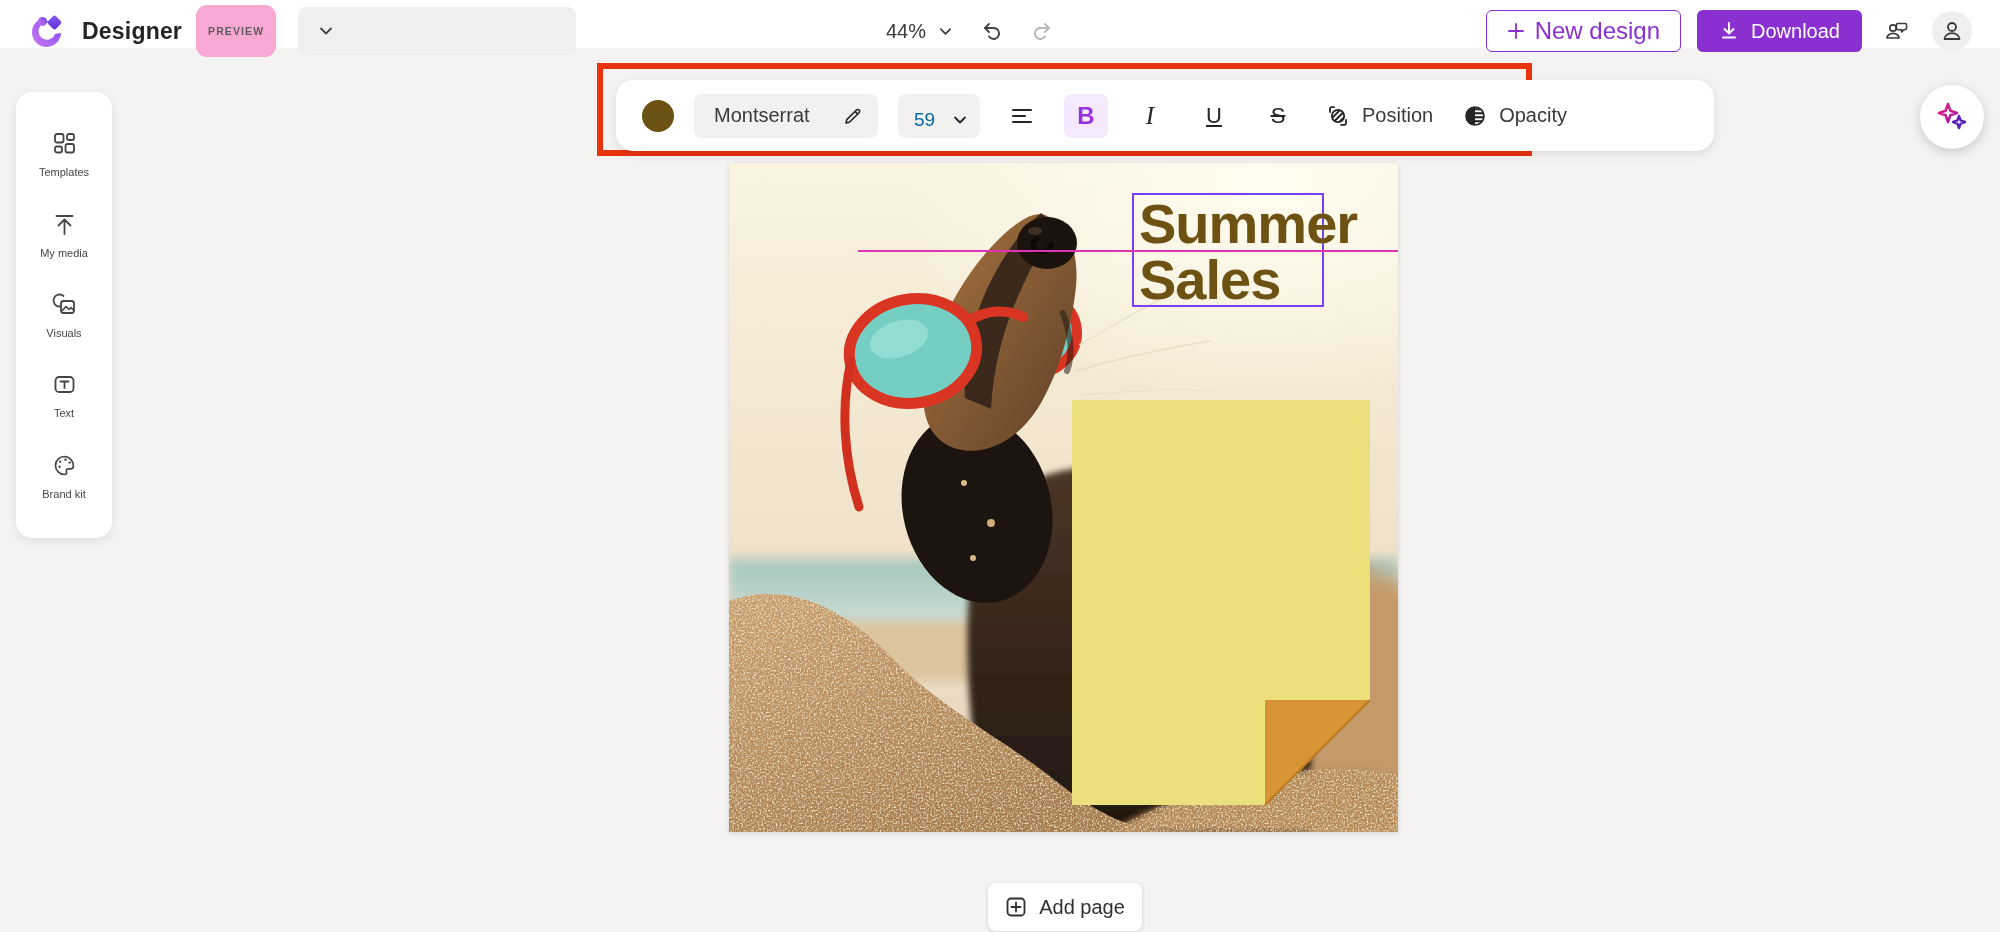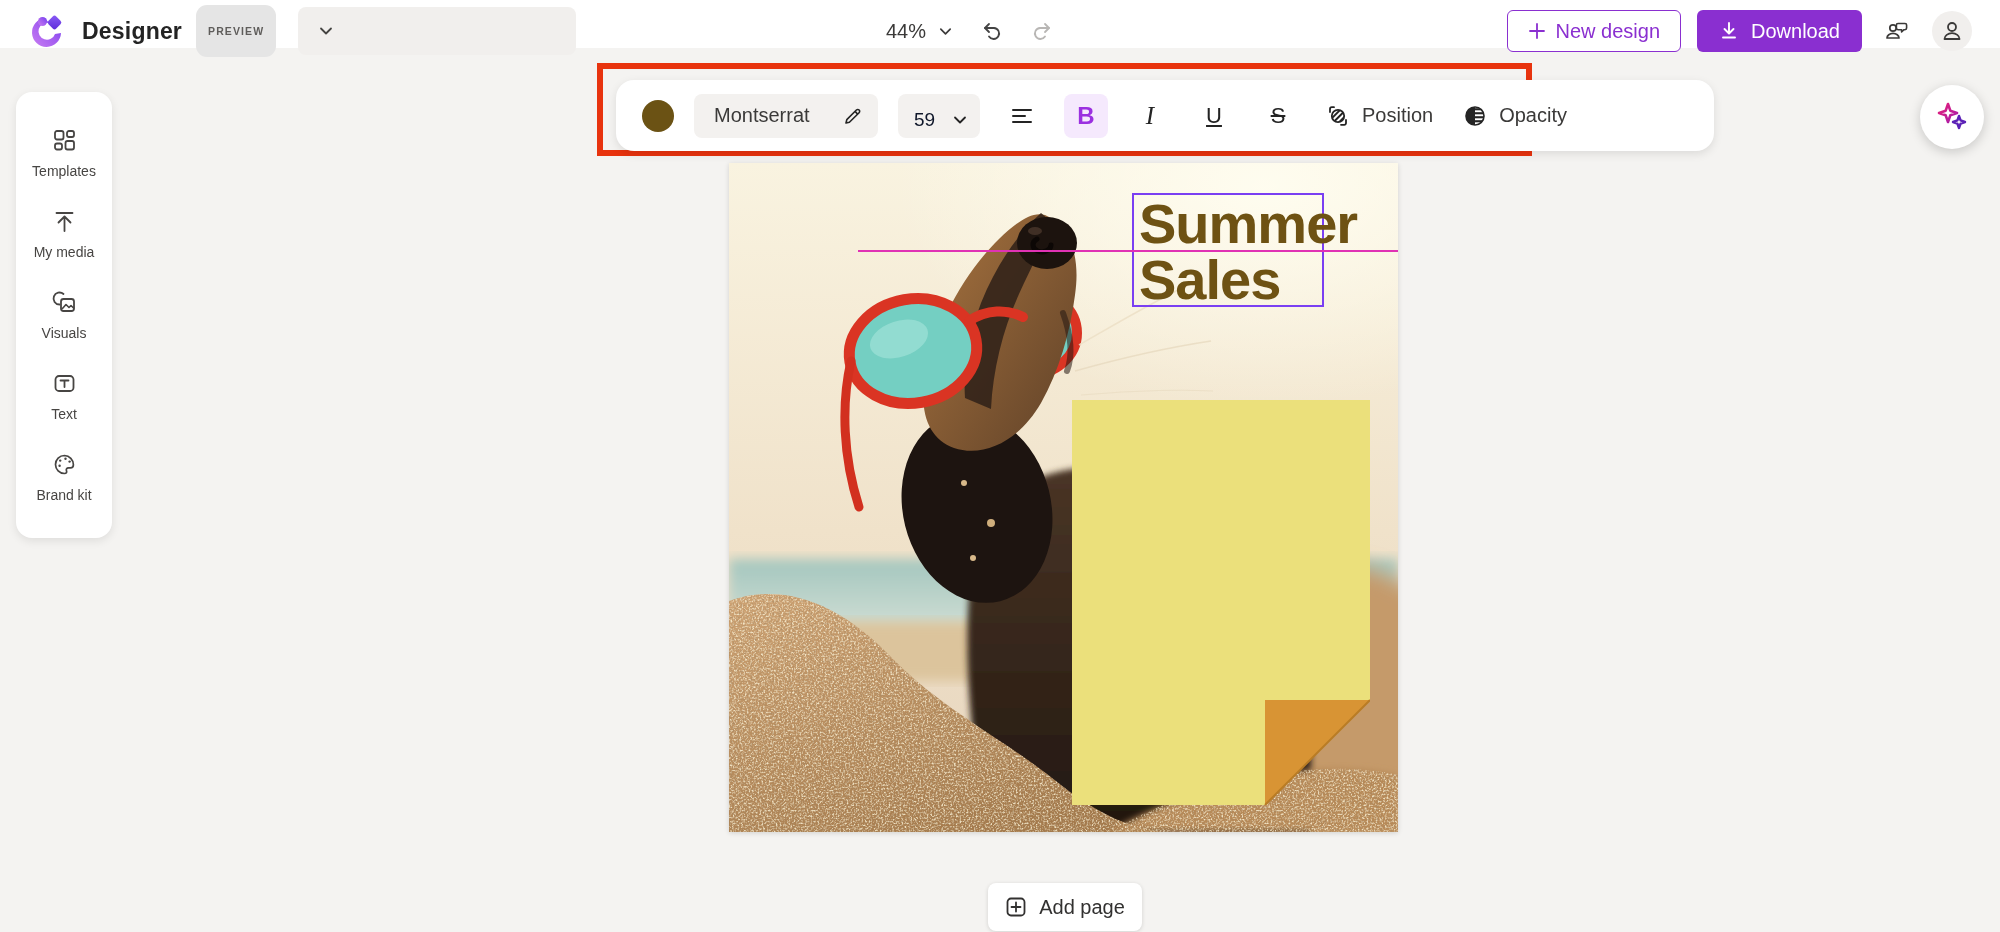--- a/index.html
+++ b/index.html
@@ -5,43 +5,43 @@
   * { margin:0; padding:0; box-sizing:border-box; }
   html,body { width:2000px; height:932px; overflow:hidden; }
   body { font-family:"Liberation Sans", sans-serif; background:#f4f3f1; position:relative; color:#3b3a39; }
 
   
   .header { position:absolute; left:0; top:0; width:2000px; height:48px; background:#ffffff; z-index:30; }
   .hgroup { position:absolute; top:0; height:62px; display:flex; align-items:center; }
   .h-left { left:28px; gap:14px; }
   .logo { width:40px; height:40px; position:relative; }
   .app-title { font-size:23px; font-weight:bold; color:#242424; letter-spacing:.2px; }
-  .preview-badge { background:#e5e5e5; color:#5f5d5b; font-size:10.5px; font-weight:bold; letter-spacing:1.1px; padding:20px 12px; border-radius:11px; }
+  .preview-badge { background:#f9a8d4; color:#5f5d5b; font-size:10.5px; font-weight:bold; letter-spacing:1.1px; padding:20px 12px; border-radius:11px; }
   .title-dropdown { margin-left:8px; background:#f1efed; border-radius:8px; height:48px; display:flex; align-items:center; gap:22px; padding:0 18px 0 20px; cursor:pointer; font-size:20px; color:#454442; width:278px; justify-content:space-between; }
   .h-center { left:878px; gap:12px; }
   .zoom-ctl { display:flex; align-items:center; gap:12px; padding:6px 8px; border-radius:6px; cursor:pointer; font-size:20px; color:#3b3a39; }
   .icon-btn { width:38px; height:38px; display:flex; align-items:center; justify-content:center; border-radius:6px; cursor:pointer; background:transparent; border:none; }
   .h-right { right:28px; gap:16px; }
-  .btn-outline { display:flex; align-items:center; gap:10px; height:42px; padding:0 20px; border:1.5px solid #8a2fd0; border-radius:6px; background:#fff; color:#8a2fd0; font-size:20px; cursor:pointer; }
+  .btn-outline { display:flex; align-items:center; gap:10px; height:42px; padding:0 20px; border:1.5px solid #8a2fd0; border-radius:6px; background:#fff; color:#8a2fd0; font-size:24px; cursor:pointer; }
   .btn-primary { display:flex; align-items:center; gap:12px; height:42px; padding:0 22px; border:none; border-radius:6px; background:#8a2fd0; color:#fff; font-size:20px; cursor:pointer; }
   .avatar-circle { width:40px; height:40px; border-radius:50%; background:#f1efed; display:flex; align-items:center; justify-content:center; cursor:pointer; }
 
   
   .sidebar { position:absolute; left:16px; top:92px; width:96px; height:446px; background:#fff; border-radius:16px; box-shadow:0 3px 10px rgba(0,0,0,.09); z-index:20; display:flex; flex-direction:column; justify-content:space-evenly; align-items:center; padding:6px 0; }
   .side-item { display:flex; flex-direction:column; align-items:center; gap:9px; cursor:pointer; width:86px; }
-  .side-item .lbl { font-size:14px; color:#474543; }
+  .side-item .lbl { font-size:11px; color:#474543; }
   .side-item svg { display:block; }
 
   
   .red-highlight { position:absolute; left:597px; top:63px; width:935px; height:93px; border:6px solid #e8330e; z-index:25; }
   .text-toolbar { position:absolute; left:13px; top:11px; width:1098px; height:71px; background:#fff; border-radius:18px; box-shadow:0 3px 10px rgba(0,0,0,.10); display:flex; align-items:center; gap:20px; padding:0 26px; }
   .color-swatch { width:32px; height:32px; border-radius:50%; cursor:pointer; flex:none; }
   .pill { background:#f3f1ef; border-radius:8px; height:44px; display:flex; align-items:center; cursor:pointer; }
   .font-pill { width:184px; padding:0 14px 0 20px; justify-content:space-between; font-size:20px; color:#3b3a39; }
-  .size-pill { width:82px; padding:8px 12px 0 16px; justify-content:space-between; font-size:19px; color:#0f172a; }
+  .size-pill { width:82px; padding:8px 12px 0 16px; justify-content:space-between; font-size:19px; color:#0369a1; }
   .tb-btn { width:44px; height:44px; border-radius:8px; display:flex; align-items:center; justify-content:center; cursor:pointer; background:transparent; border:none; }
   .tb-btn.active { background:#f5e9fd; }
   .glyph-b { font-size:24px; font-weight:bold; color:#9b30e0; }
   .glyph-i { font-family:"Liberation Serif", serif; font-style:italic; font-size:25px; color:#242424; }
   .glyph-u { font-size:22px; color:#242424; text-decoration:underline; }
   .glyph-s { font-size:22px; color:#242424; text-decoration:line-through; }
   .tb-group { display:flex; align-items:center; gap:10px; cursor:pointer; padding:6px 4px; border-radius:8px; }
   .tb-group .lbl { font-size:20px; color:#3b3a39; }
 
   

